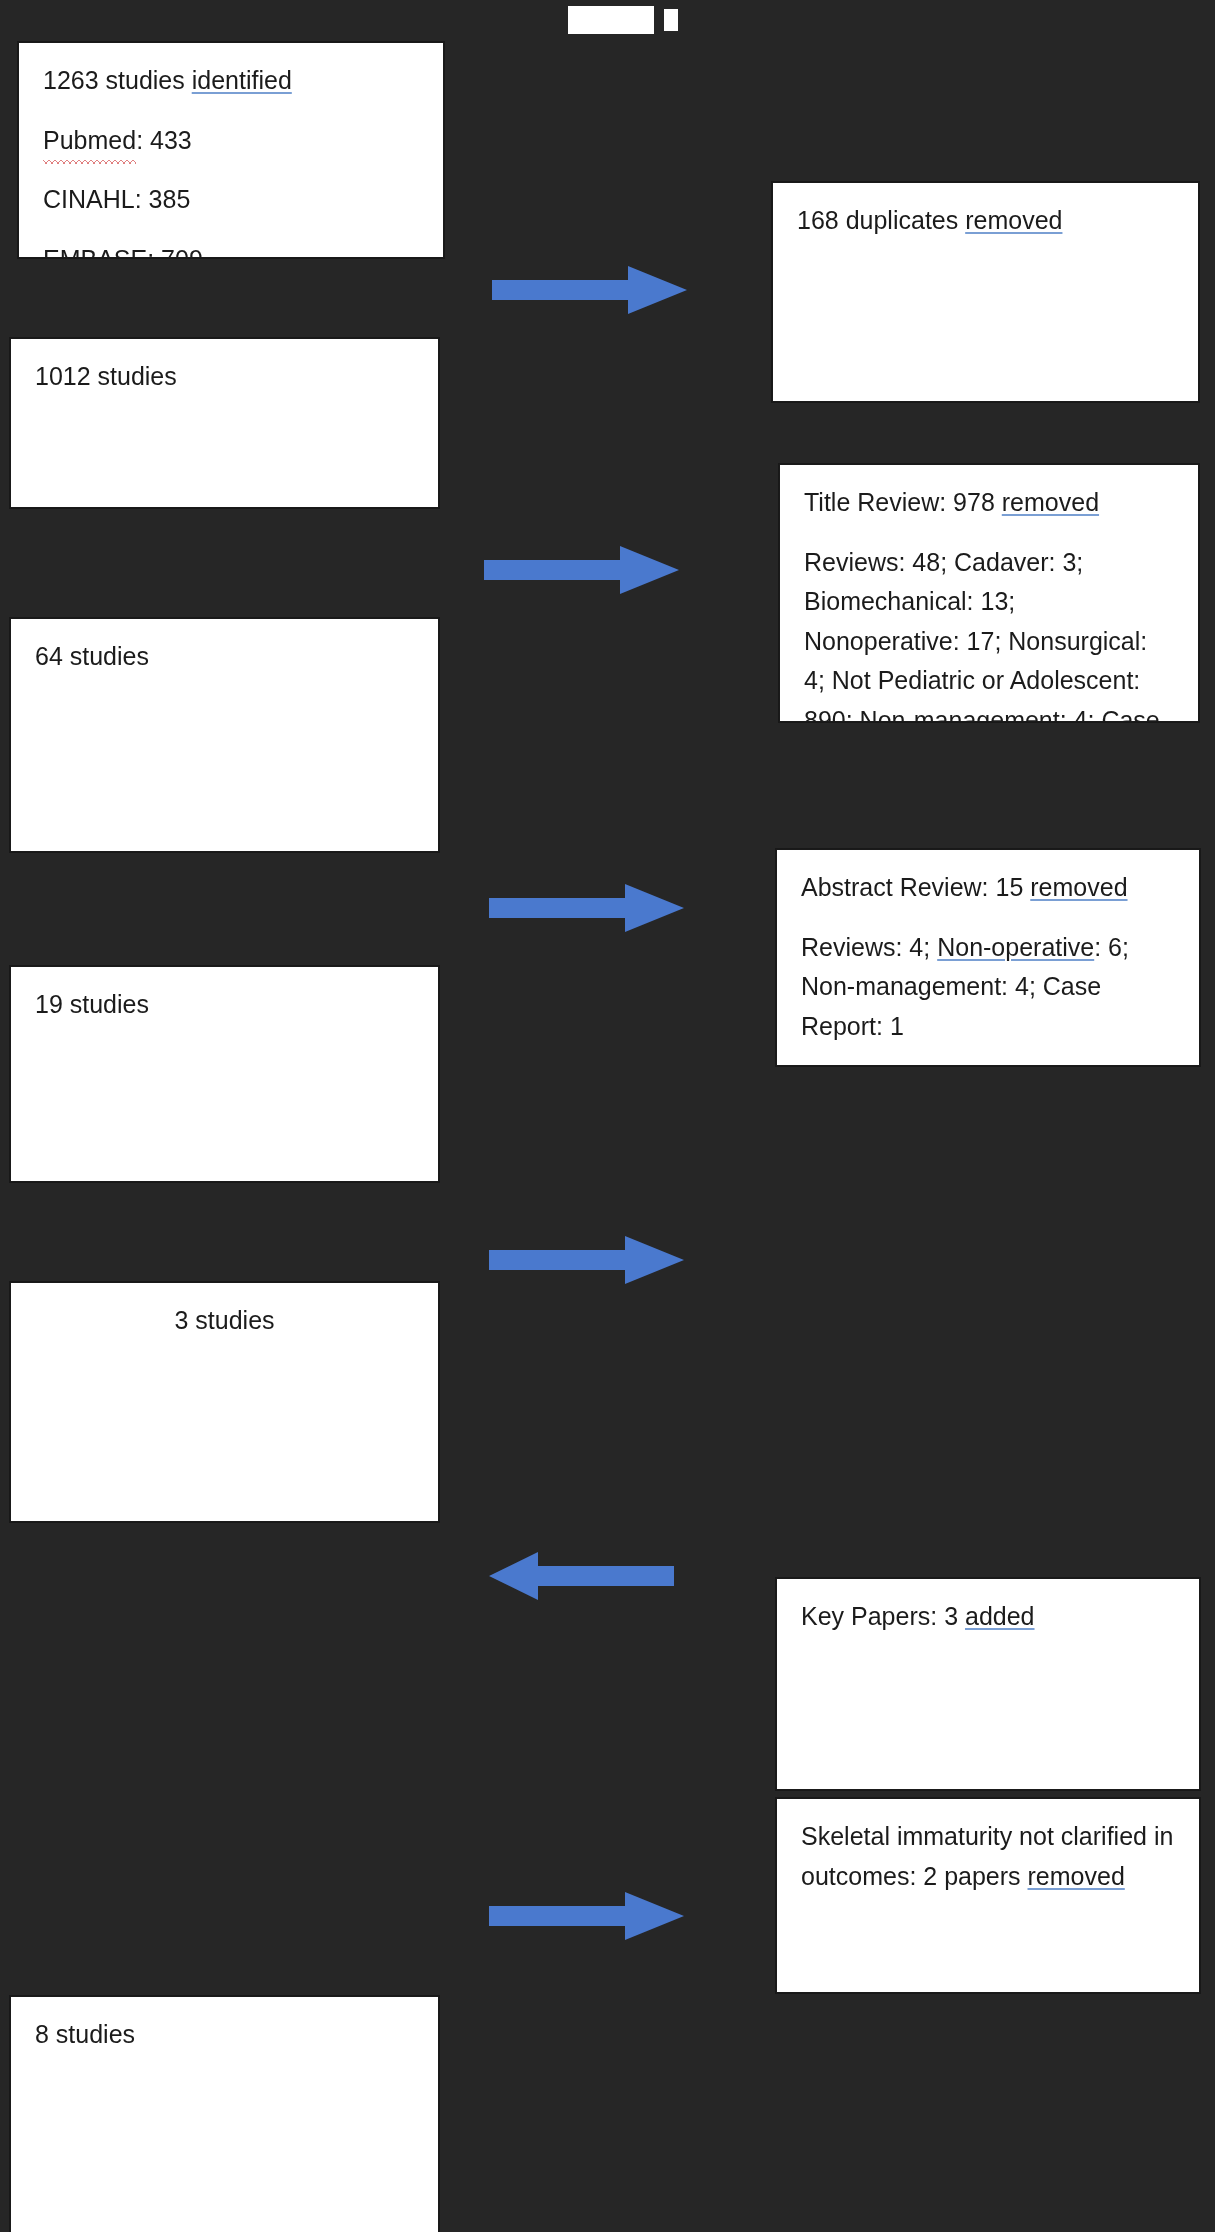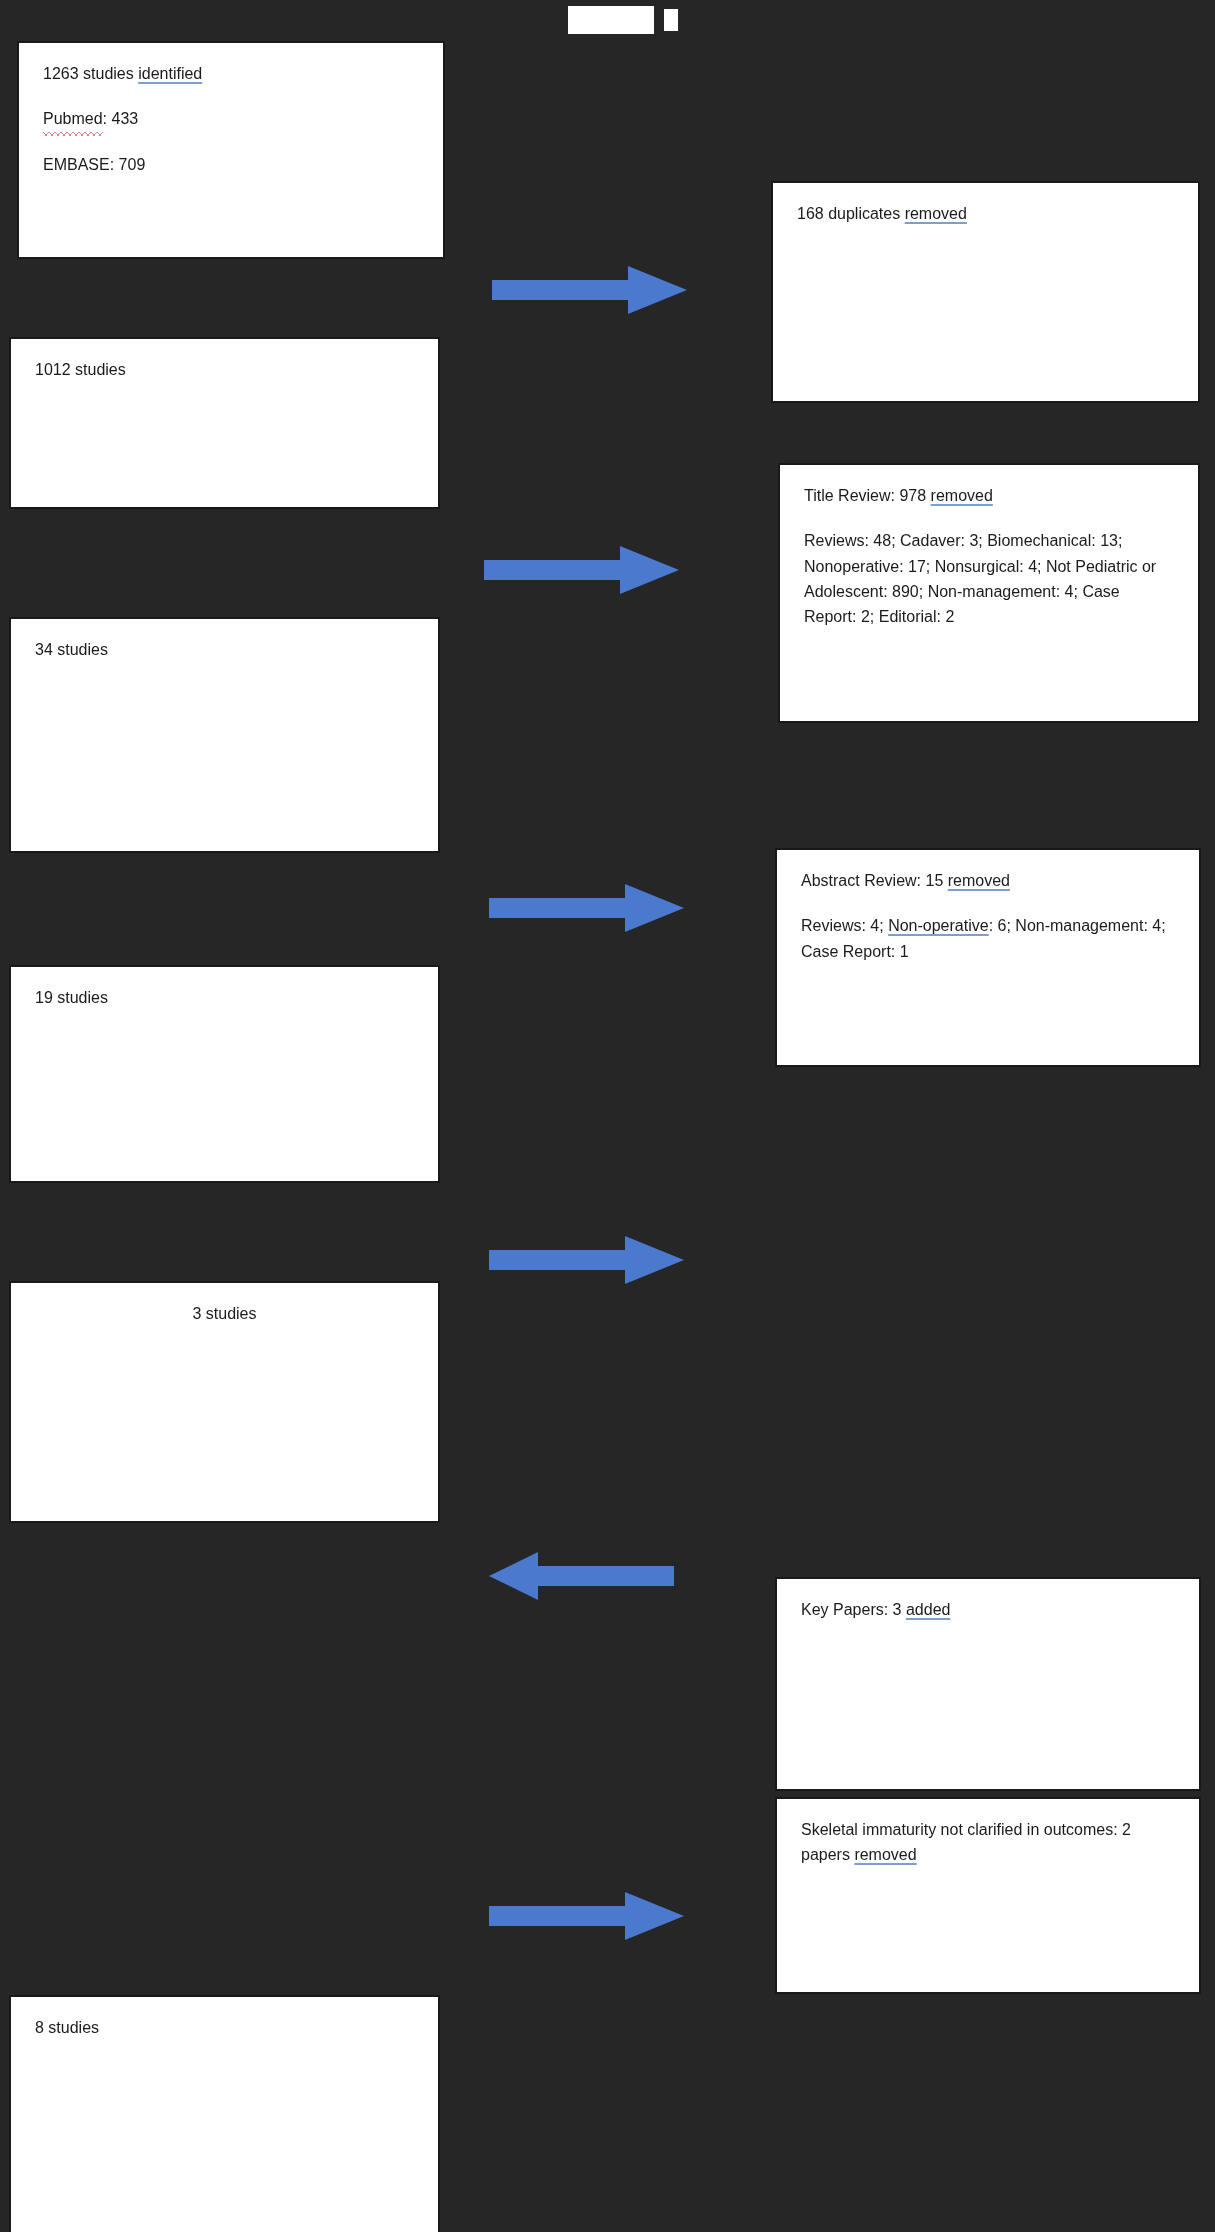--- a/index.html
+++ b/index.html
@@ -23,21 +23,21 @@
     position: absolute;
     background: #ffffff;
     border: 1px solid #1a1a1a;
     box-sizing: border-box;
     box-shadow: 0 0 0 1px rgba(0,0,0,0.35);
     overflow: hidden;
   }
   .box .inner {
     padding: 18px 24px 10px 24px;
     color: #1b1b1b;
-    font-size: 16px;
+    font-size: 25px;
     line-height: 1.58;
   }
   .box p {
     margin: 0 0 20px 0;
   }
   .box p:last-child { margin-bottom: 0; }
 
   .sp-blue {
     text-decoration: underline;
     text-decoration-color: #7a9fd4;
@@ -76,33 +76,34 @@
 
 <div class="canvas">
 
   <div class="topstub" style="left:568px; top:6px; width:86px; height:28px;"></div>
   <div class="topstub" style="left:664px; top:9px; width:14px; height:22px;"></div>
 
   <div class="box" style="left:18px; top:42px; width:426px; height:216px;">
     <div class="inner">
       <p><span>1263 studies </span><span class="sp-blue">identified</span></p>
       <p><span class="sp-red">Pubmed</span><span>: 433</span></p>
+      <p>CINAHL: 385</p>
       <p>EMBASE: 709</p>
     </div>
   </div>
 
   <div class="box" style="left:10px; top:338px; width:429px; height:170px;">
     <div class="inner">
       <p>1012 studies</p>
     </div>
   </div>
 
   <div class="box" style="left:10px; top:618px; width:429px; height:234px;">
     <div class="inner">
-      <p>34 studies</p>
+      <p>64 studies</p>
     </div>
   </div>
 
   <div class="box" style="left:10px; top:966px; width:429px; height:216px;">
     <div class="inner">
       <p>19 studies</p>
     </div>
   </div>
 
   <div class="box" style="left:10px; top:1282px; width:429px; height:240px;text-align:center;">

